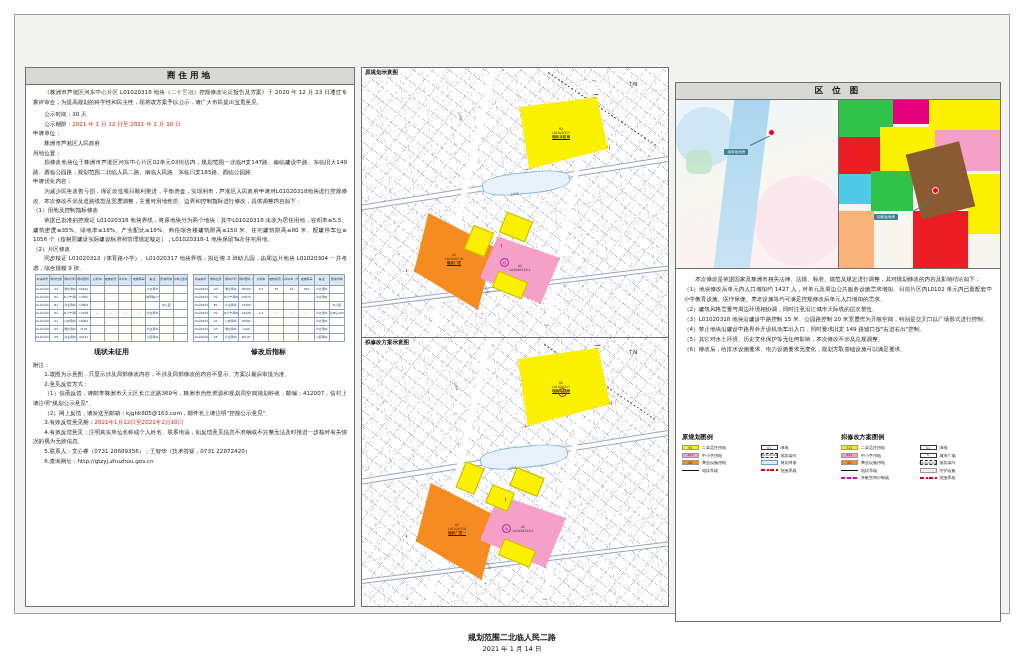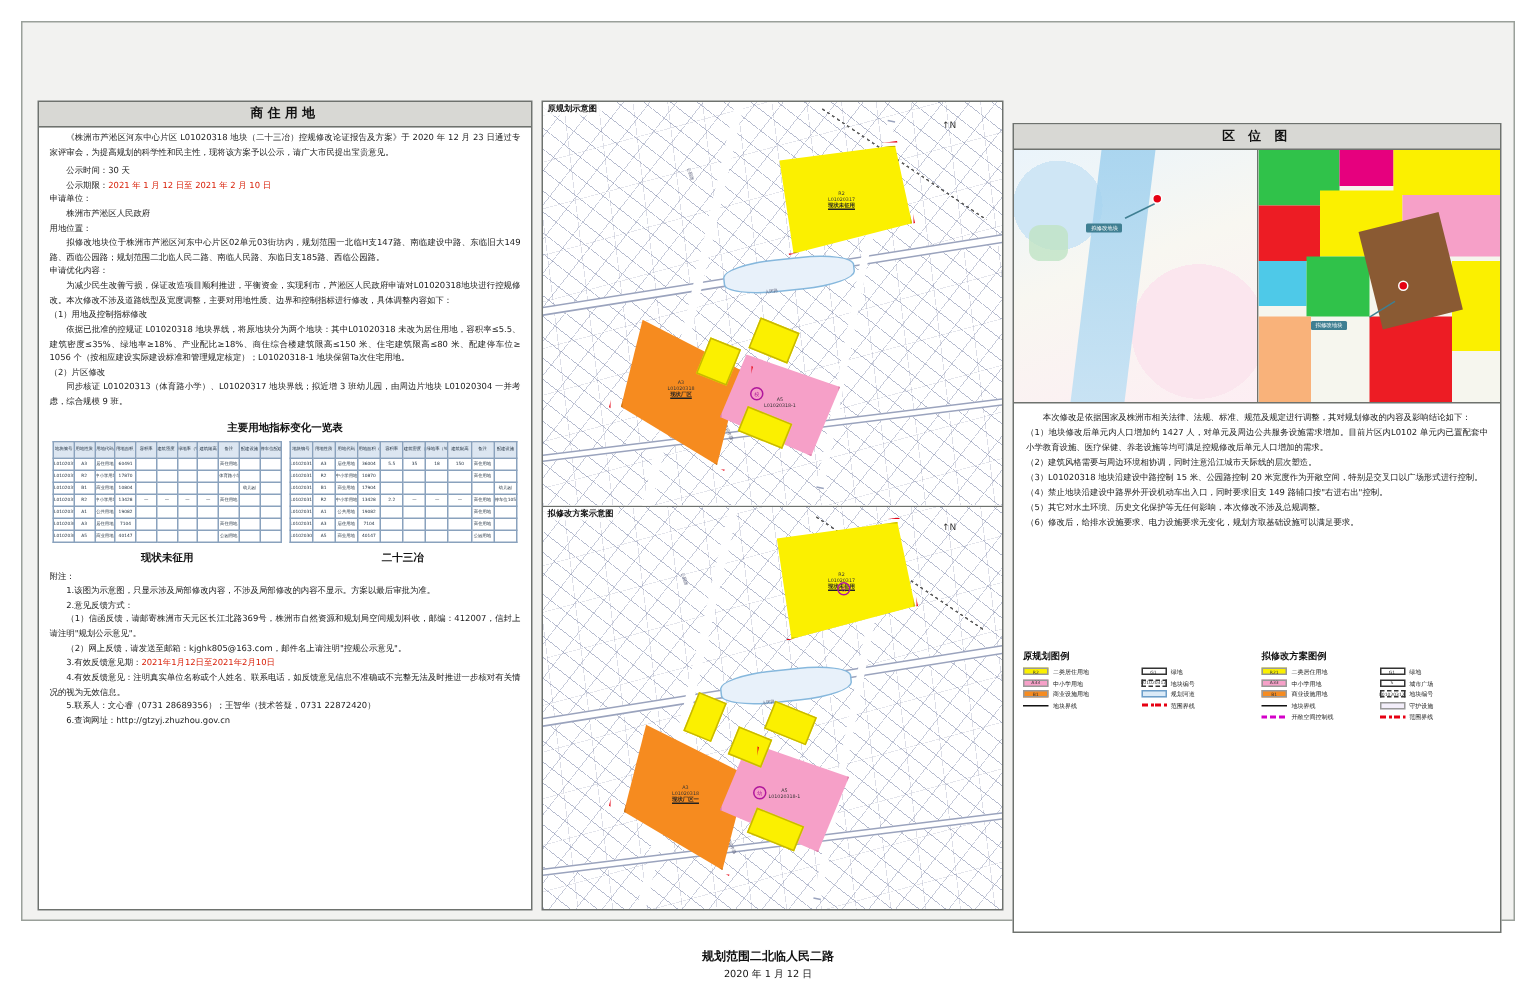--- a/index.html
+++ b/index.html
@@ -293,21 +293,20 @@
       <span class="indent">株洲市芦淞区人民政府</span>
       <span class="noindent">用地位置：</span>
       <span class="indent">拟修改地块位于株洲市芦淞区河东中心片区02单元03街坊内，规划范围一北临H支147路、南临建设中路、东临旧大149路、西临公园路；规划范围二北临人民二路、南临人民路、东临日支185路、西临公园路。</span>
       <span class="noindent">申请优化内容：</span>
       <span class="indent">为减少民生改善亏损，保证改造项目顺利推进，平衡资金，实现利市，芦淞区人民政府申请对L01020318地块进行控规修改。本次修改不涉及道路线型及宽度调整，主要对用地性质、边界和控制指标进行修改，具体调整内容如下：</span>
       <span class="noindent">（1）用地及控制指标修改</span>
       <span class="indent">依据已批准的控规证 L01020318 地块界线，将原地块分为两个地块：其中L01020318 未改为居住用地，容积率≤5.5、建筑密度≤35%、绿地率≥18%、产业配比≥18%、商住综合楼建筑限高≤150 米、住宅建筑限高≤80 米、配建停车位≥ 1056 个（按相应建设实际建设标准和管理规定核定）；L01020318-1 地块保留Ta次住宅用地。</span>
       <span class="noindent">（2）片区修改</span>
       <span class="indent">同步核证 L01020313（体育路小学）、L01020317 地块界线；拟近增 3 班幼儿园，由周边片地块 L01020304 一并考虑，综合规模 9 班。</span>
 
-      <div class="table-title">主要用地指标变化一览表</div>
       <div class="tbl-wrap">
         <div style="flex:1">
           <table class="metric" style="width:100%">
             <thead>
                 <tr id="mt-b-head">
                   <th>地块编号</th>
                   <th>用地性质</th>
                   <th>用地代码</th>
                   <th>用地面积（㎡）</th>
                   <th>容积率</th>
@@ -514,21 +513,21 @@
                   <td></td>
                   <td>公园用地</td>
                   <td></td>
                 </tr>
               </tbody>
           </table>
         </div>
       </div>
       <div style="display:flex">
         <div style="flex:1" class="tbl-cap">现状未征用</div>
-        <div style="flex:1" class="tbl-cap">二十三冶</div>
+        <div style="flex:1" class="tbl-cap">修改后指标</div>
       </div>
 
       <div class="gap"></div>
       <span class="noindent">附注：</span>
       <span class="indent">1.该图为示意图，只显示涉及局部修改内容，不涉及局部修改的内容不显示。方案以最后审批为准。</span>
       <span class="indent">2.意见反馈方式：</span>
       <span class="indent">（1）信函反馈，请邮寄株洲市天元区长江北路369号，株洲市自然资源和规划局空间规划科收，邮编：412007，信封上请注明"规划公示意见"。</span>
       <span class="indent">（2）网上反馈，请发送至邮箱：kjghk805@163.com，邮件名上请注明"控规公示意见"。</span>
       <span class="indent"><span>3.有效反馈意见期：</span><span class="red">2021年1月12日至2021年2月10日</span></span>
       <span class="indent">4.有效反馈意见：注明真实单位名称或个人姓名、联系电话，如反馈意见信息不准确或不完整无法及时推进一步核对有关情况的视为无效信息。</span>
@@ -769,14 +768,14 @@
               </div>
           </div>
         </div>
       </div>
     </div>
   </div>
 </div>
 
 <div class="footer">
   <div class="footer-org">规划范围二北临人民二路</div>
-  <div class="footer-date">2020 年 1 月 12 日</div>
+  <div class="footer-date">2021 年 1 月 14 日</div>
 </div>
 
 </body></html>

